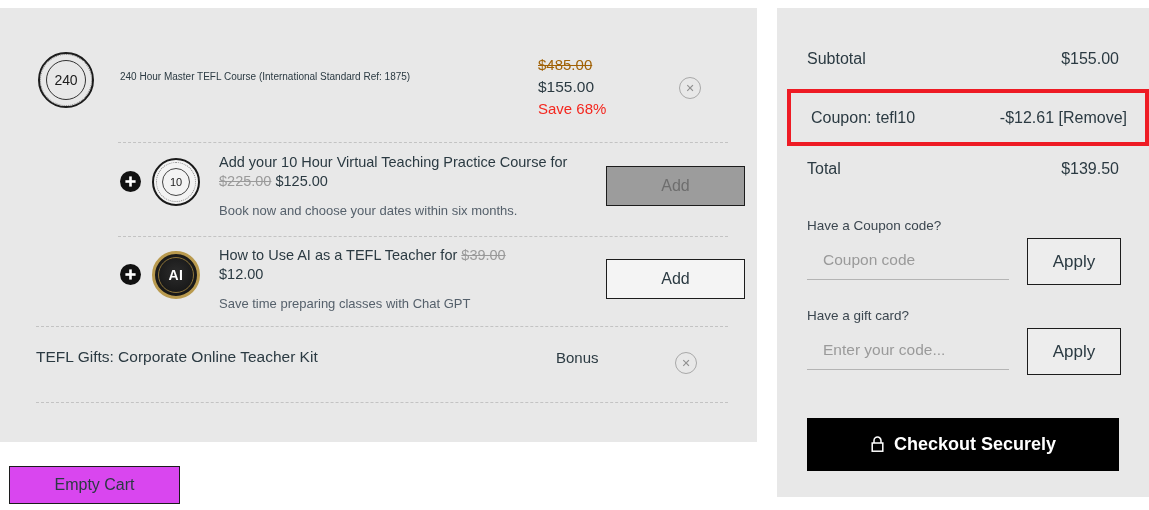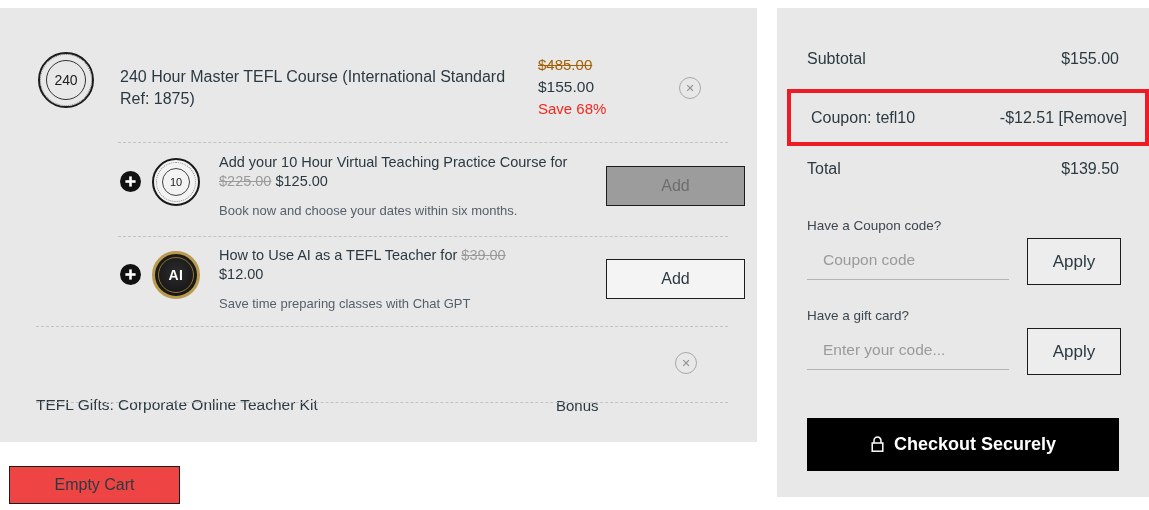--- a/index.html
+++ b/index.html
@@ -53,21 +53,21 @@
     position: absolute;
     width: 52px; height: 52px;
     border-radius: 50%;
     border: 1px dotted #8a8a8a;
   }
 
   .item-title {
     position: absolute;
     left: 120px; top: 58px;
     width: 400px;
-    font-size: 16px;
+    font-size: 10px;
     line-height: 22px;
     color: #2b3a42;
   }
 
   .price-col {
     position: absolute;
     left: 538px; top: 46px;
     width: 120px;
     text-align: left;
   }
@@ -218,41 +218,41 @@
   .add-btn.active {
     top: 16px;
     background: #f4f4f4;
     color: #2b3a42;
   }
 
   
   .bonus-row {
     position: absolute;
     left: 0; top: 332px;
-    width: 757px; height: 46px; margin-top: 48px;
+    width: 757px; height: 46px;
   }
   .bonus-title {
     position: absolute;
     left: 36px; top: 8px;
     font-size: 15.5px;
     color: #2b3a42;
   }
   .bonus-tag {
     position: absolute;
     left: 556px; top: 9px;
     font-size: 15px;
     color: #2b3a42;
   }
 
   
   .empty-cart-btn {
     position: absolute;
     left: 9px; top: 466px;
     width: 171px; height: 38px;
-    background: #ef4444;
+    background: #d946ef;
     border: 1px solid #1c1c1c;
     font-size: 16px;
     font-family: "Liberation Sans", sans-serif;
     color: #2b3a42;
     cursor: pointer;
     display: flex; align-items: center; justify-content: center;
   }
 
   
   .summary-panel {
@@ -434,21 +434,21 @@
   <div class="summary-panel">
 
     <div class="sum-row subtotal">
       <span>Subtotal</span>
       <span>$155.00</span>
     </div>
 
     <div class="coupon-box">
       <div class="coupon-inner">
         <span>Coupon: tefl10</span>
-        <span>-$12.51 [Remove]</span>
+        <span>-$12.61 [Remove]</span>
       </div>
     </div>
 
     <div class="sum-row total">
       <span>Total</span>
       <span>$139.50</span>
     </div>
 
     <div class="field-group coupon-grp">
       <div class="field-label">Have a Coupon code?</div>

